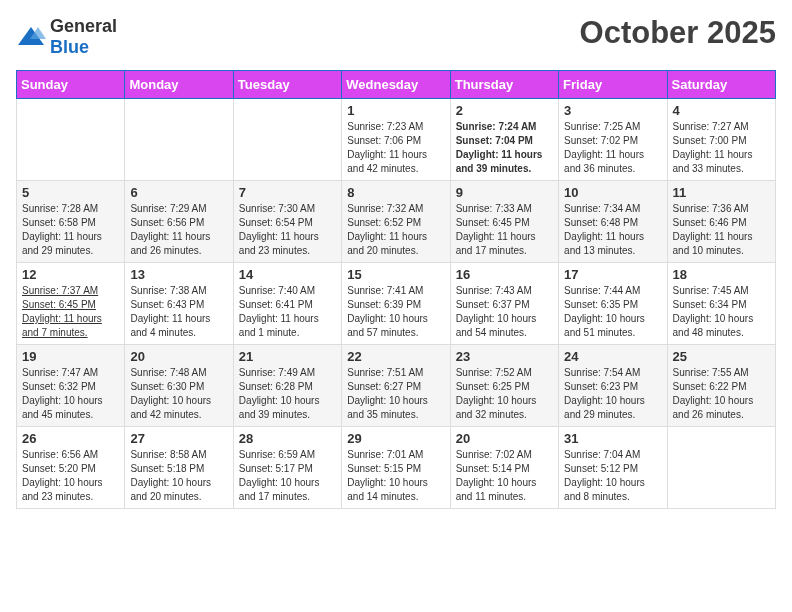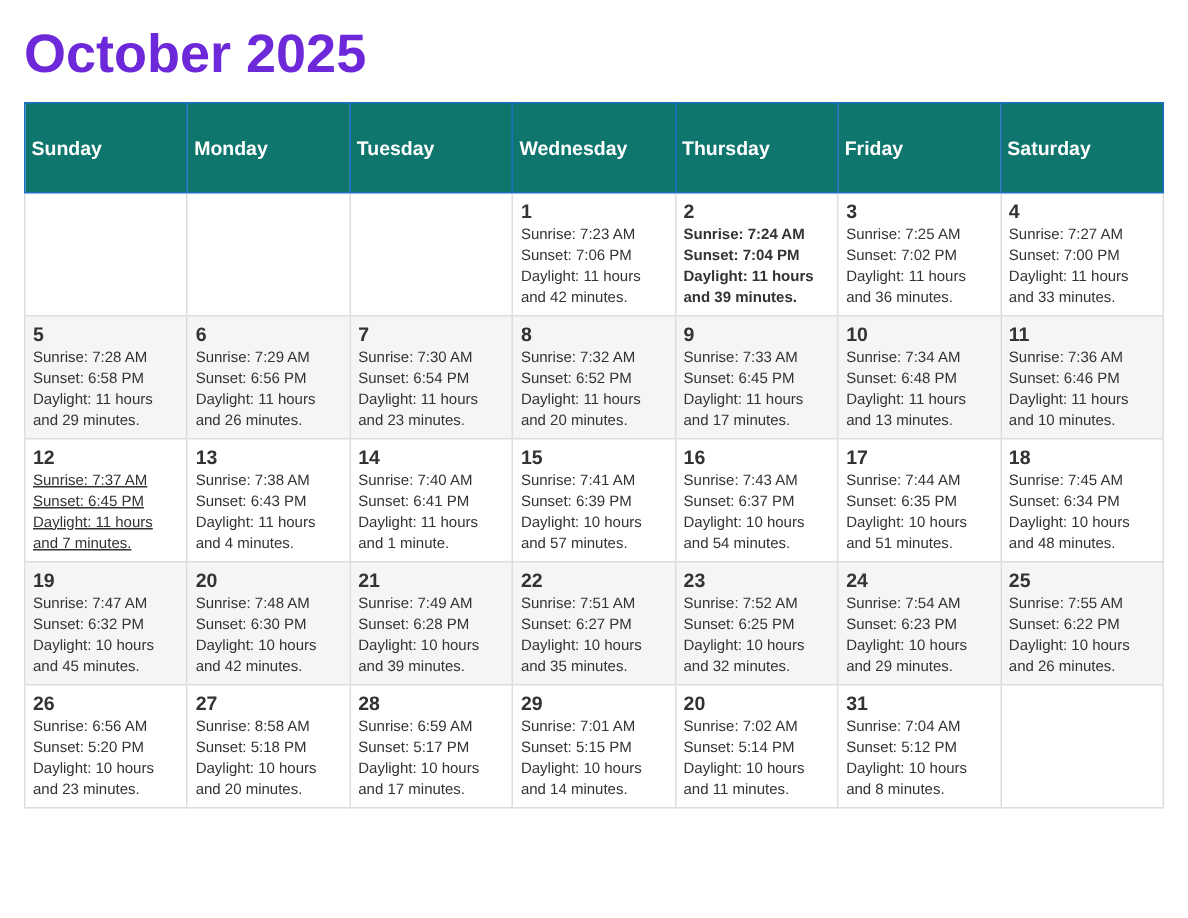--- a/index.html
+++ b/index.html
@@ -32,40 +32,40 @@
       color: #1a6fc4;
     }
     .logo-icon {
       width: 30px;
       height: 24px;
     }
     .title-block {
       text-align: right;
     }
     .month-title {
-      font-size: 36px;
-      font-weight: bold;
-      color: #6d28d9;
+      font-size: 31px;
+      font-weight: bold;
+      color: #404040;
       line-height: 1.1;
     }
     .location-title {
       font-size: 16px;
       color: #555;
     }
     .calendar {
       width: 100%;
       border-collapse: collapse;
       border: 1px solid #ccc;
     }
     .calendar th {
-      background-color: #0f766e;
+      background-color: #d946ef;
       color: #fff;
       font-size: 13px;
       font-weight: bold;
-      padding: 22px 4px;
+      padding: 6px 4px;
       text-align: left;
       border: 1px solid #1a6fc4;
     }
     .calendar td {
       vertical-align: top;
       border: 1px solid #ddd;
       padding: 4px 5px;
       width: 108px;
       min-height: 80px;
       font-size: 10.5px;
@@ -87,20 +87,30 @@
       line-height: 1.4;
     }
     .empty-cell {
       background: #fff !important;
     }
   </style>
 </head>
 <body>
 
 <div class="header">
+  <div class="logo">
+    <svg class="logo-icon" viewBox="0 0 30 24">
+      <polygon points="15,2 28,20 2,20" fill="#1a6fc4"></polygon>
+      <polygon points="22,2 30,14 14,14" fill="#5ba3e0" opacity="0.7"></polygon>
+    </svg>
+    <div>
+      <span class="logo-text-general">General</span><br>
+      <span class="logo-text-blue">Blue</span>
+    </div>
+  </div>
   <div class="title-block">
     <div class="month-title">October 2025</div>
   </div>
 </div>
 
 <table class="calendar">
   <thead>
     <tr>
     <th>Sunday</th>
         <th>Monday</th>

